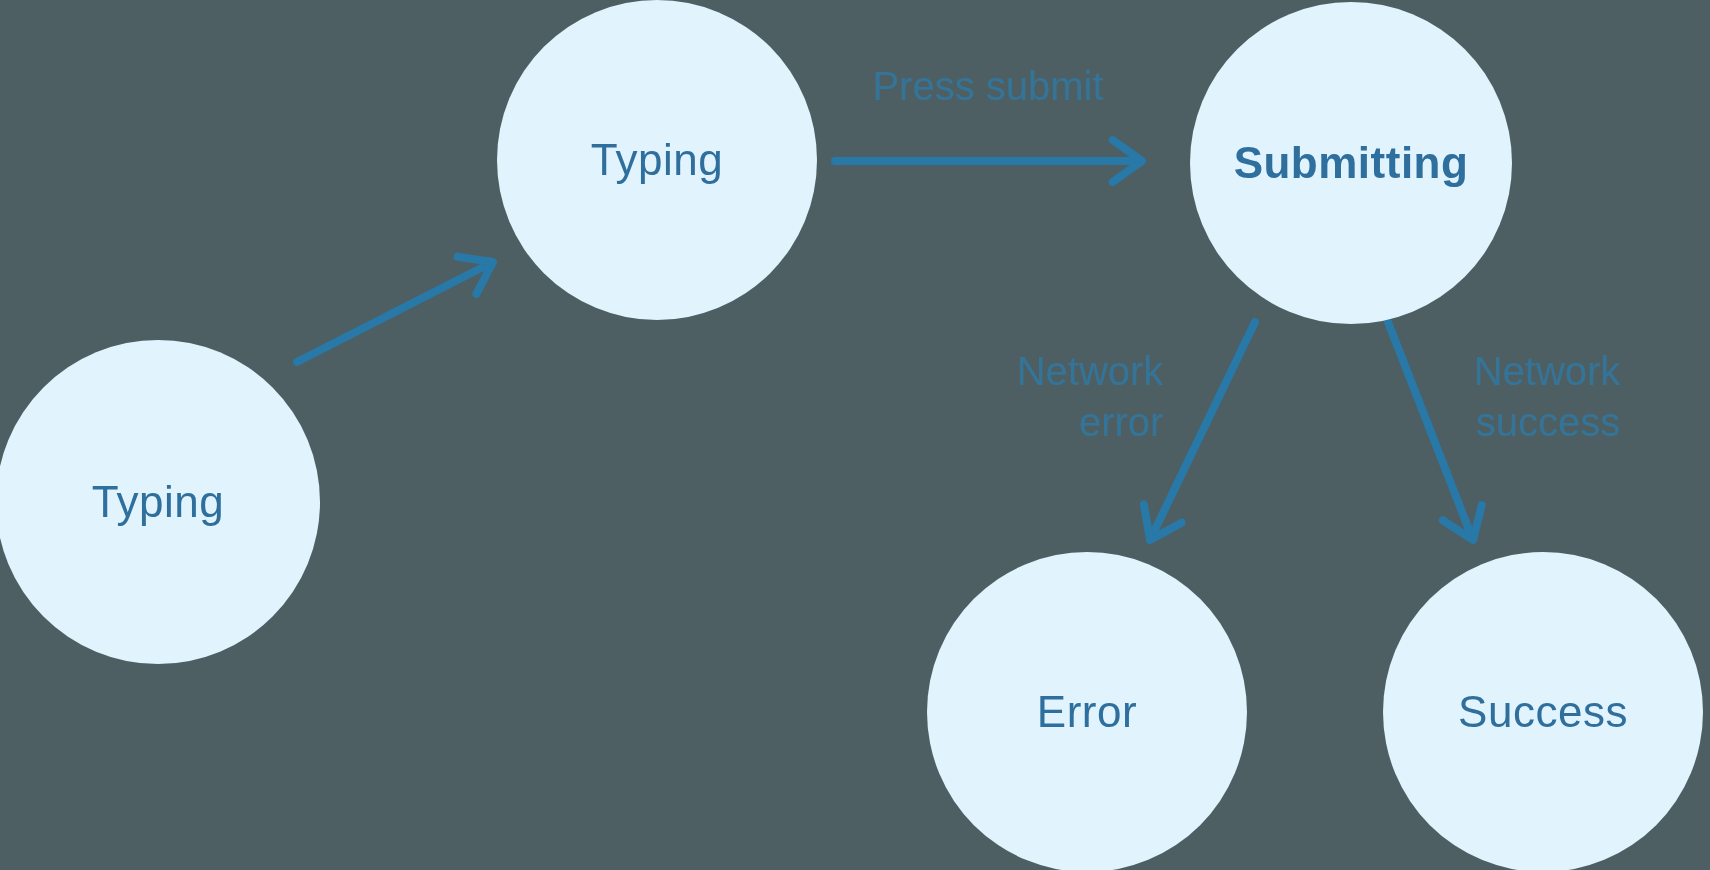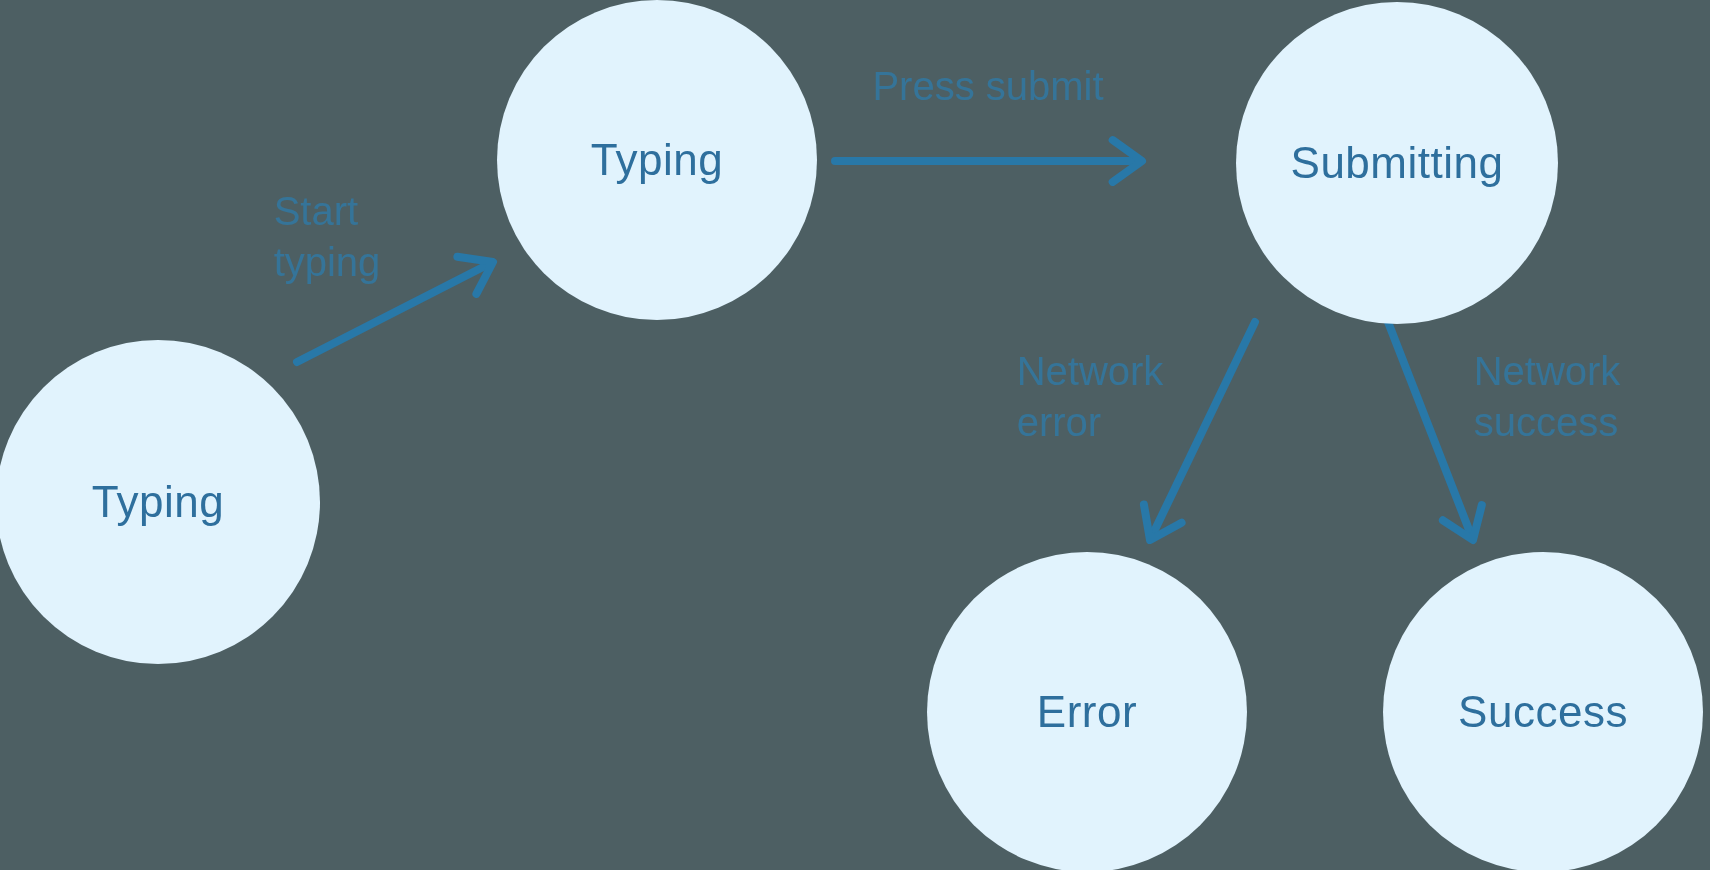--- a/index.html
+++ b/index.html
@@ -26,21 +26,21 @@
   }
   .node-label{
     font-size:44px;
     color:var(--node-text);
     letter-spacing:0.5px;
     white-space:nowrap;
   }
   .edge-label{
     position:absolute;
     transform:translate(-50%,-50%);
-    text-align:left;
+    text-align:right;
     font-size:40px;
     line-height:51px;
     color:var(--edge-label);
     opacity:0.75;
     white-space:nowrap;
   }
 </style>
 </head>
 <body>
 
@@ -66,36 +66,32 @@
     </svg>
 
   <div class="node" style="left: -4px; top: 340px; height: 324px; width: 324px;">
     <span class="node-label">Typing</span>
   </div>
 
   <div class="node" style="left: 497px; top: 0px; height: 320px; width: 320px;">
     <span class="node-label">Typing</span>
   </div>
 
-  <div class="node" style="left: 1236px; top: 2px; height: 322px; width: 322px;">
+  <div class="node" style="left: 1190px; top: 2px; height: 322px; width: 322px; font-weight: bold;">
     <span class="node-label">Submitting</span>
   </div>
 
   <div class="node" style="left: 927px; top: 552px; height: 320px; width: 320px;">
     <span class="node-label">Error</span>
   </div>
 
   <div class="node" style="left: 1383px; top: 552px; height: 320px; width: 320px;">
     <span class="node-label">Success</span>
   </div>
 
-  <div class="edge-label" style="left: 327px; top: 237px;">
-    <div>Start</div>
-    <div>typing</div>
-  </div>
 
   <div class="edge-label" style="left: 988px; top: 86px;">
     <div>Press submit</div>
   </div>
 
   <div class="edge-label" style="left: 1090px; top: 397px;">
     <div>Network</div>
     <div>error</div>
   </div>
 

